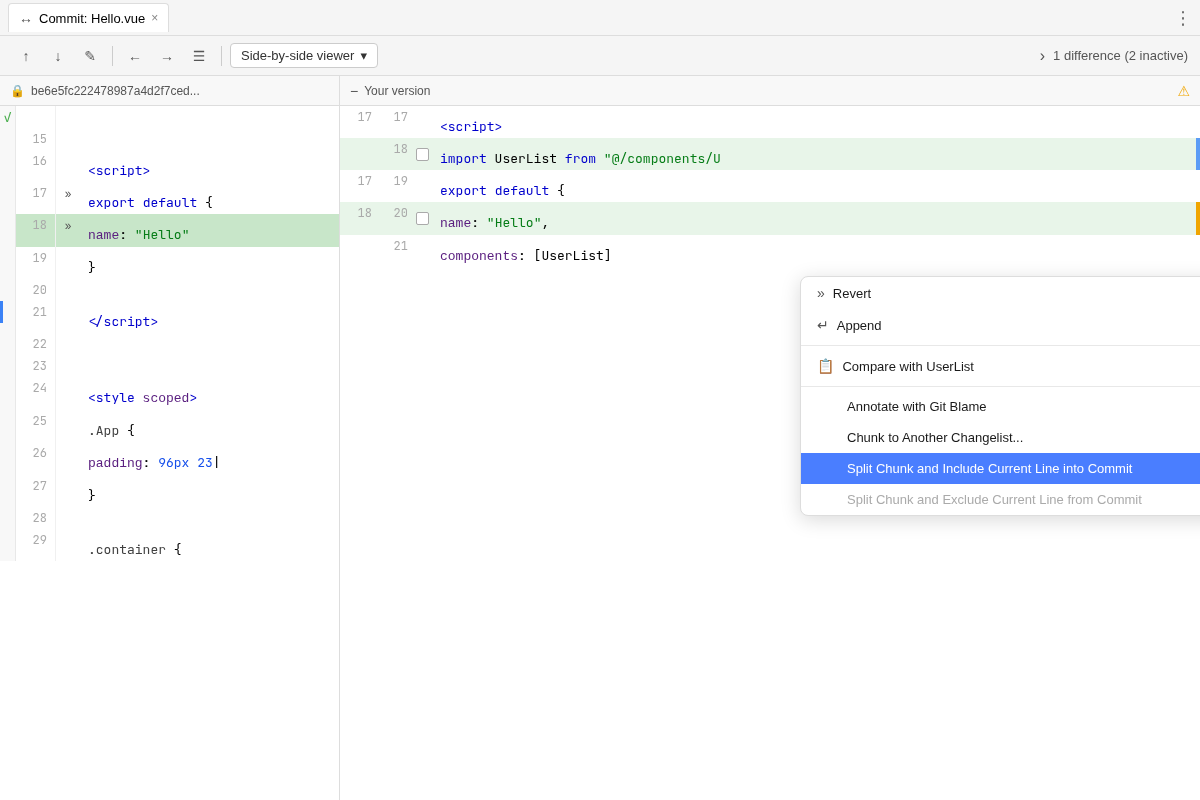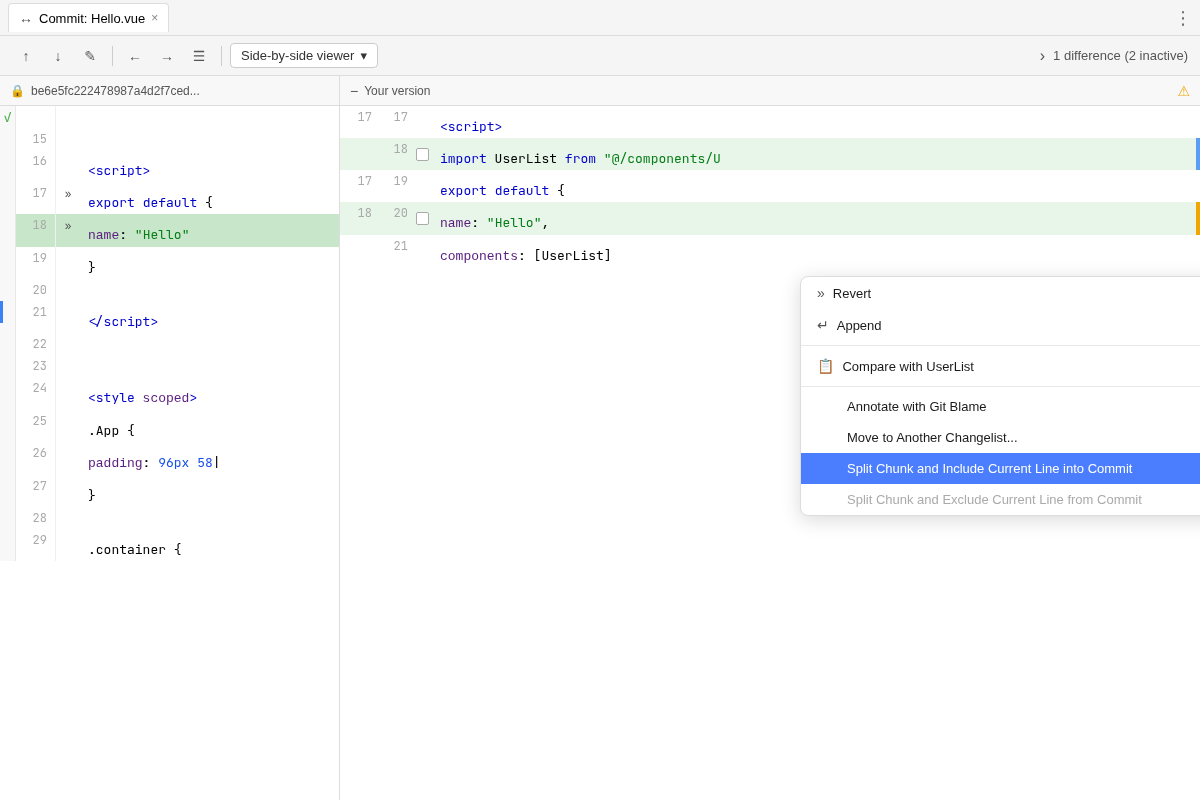--- a/index.html
+++ b/index.html
@@ -202,21 +202,21 @@
       justify-content: center;
       flex-shrink: 0;
     }
     .checkmark { color: #4caf50; font-size: 14px; }
 
     
     .kw { color: #0000cc; font-weight: normal; }
     .tag { color: #0000cc; }
     .attr-name { color: #5b2080; font-family: Liberation Mono, monospace; }
     .string { color: #067d17; }
-    .prop { color: #000000; }
+    .prop { color: #404040; }
     .val { color: #1750eb; }
 
     
     .bg-green-light { background: #e8f5e9; }
     .bg-green-strong { background: #c8e6c9; }
     .rnum1 {
       min-width: 36px;
       text-align: right;
       padding: 0 4px;
       color: #aaa;
@@ -427,21 +427,21 @@
         <div class="left-gutter"></div>
         <div class="line-num">25</div>
         <div class="line-arrow"></div>
         <div class="line-content"><span class="prop">.App</span> {</div>
       </div>
 
       <div class="code-line">
         <div class="left-gutter"></div>
         <div class="line-num">26</div>
         <div class="line-arrow"></div>
-        <div class="line-content">  <span class="attr-name">padding</span>: <span class="val">96px 58</span>|</div>
+        <div class="line-content">  <span class="attr-name">padding</span>: <span class="val">96px 23</span>|</div>
       </div>
 
       <div class="code-line">
         <div class="left-gutter"></div>
         <div class="line-num">27</div>
         <div class="line-arrow"></div>
         <div class="line-content">}</div>
       </div>
 
       <div class="code-line">
@@ -547,21 +547,21 @@
       <div class="menu-item">
         <div class="menu-left">
           <span class="menu-icon" style="width:22px;"></span>
           <span>Annotate with Git Blame</span>
         </div>
       </div>
 
       <div class="menu-item">
         <div class="menu-left">
           <span class="menu-icon" style="width:22px;"></span>
-          <span>Move to Another Changelist...</span>
+          <span>Chunk to Another Changelist...</span>
         </div>
 
       </div>
 
       <div class="menu-item selected">
         <div class="menu-left">
           <span class="menu-icon" style="width:22px;"></span>
           <span>Split Chunk and Include Current Line into Commit</span>
         </div>
       </div>

